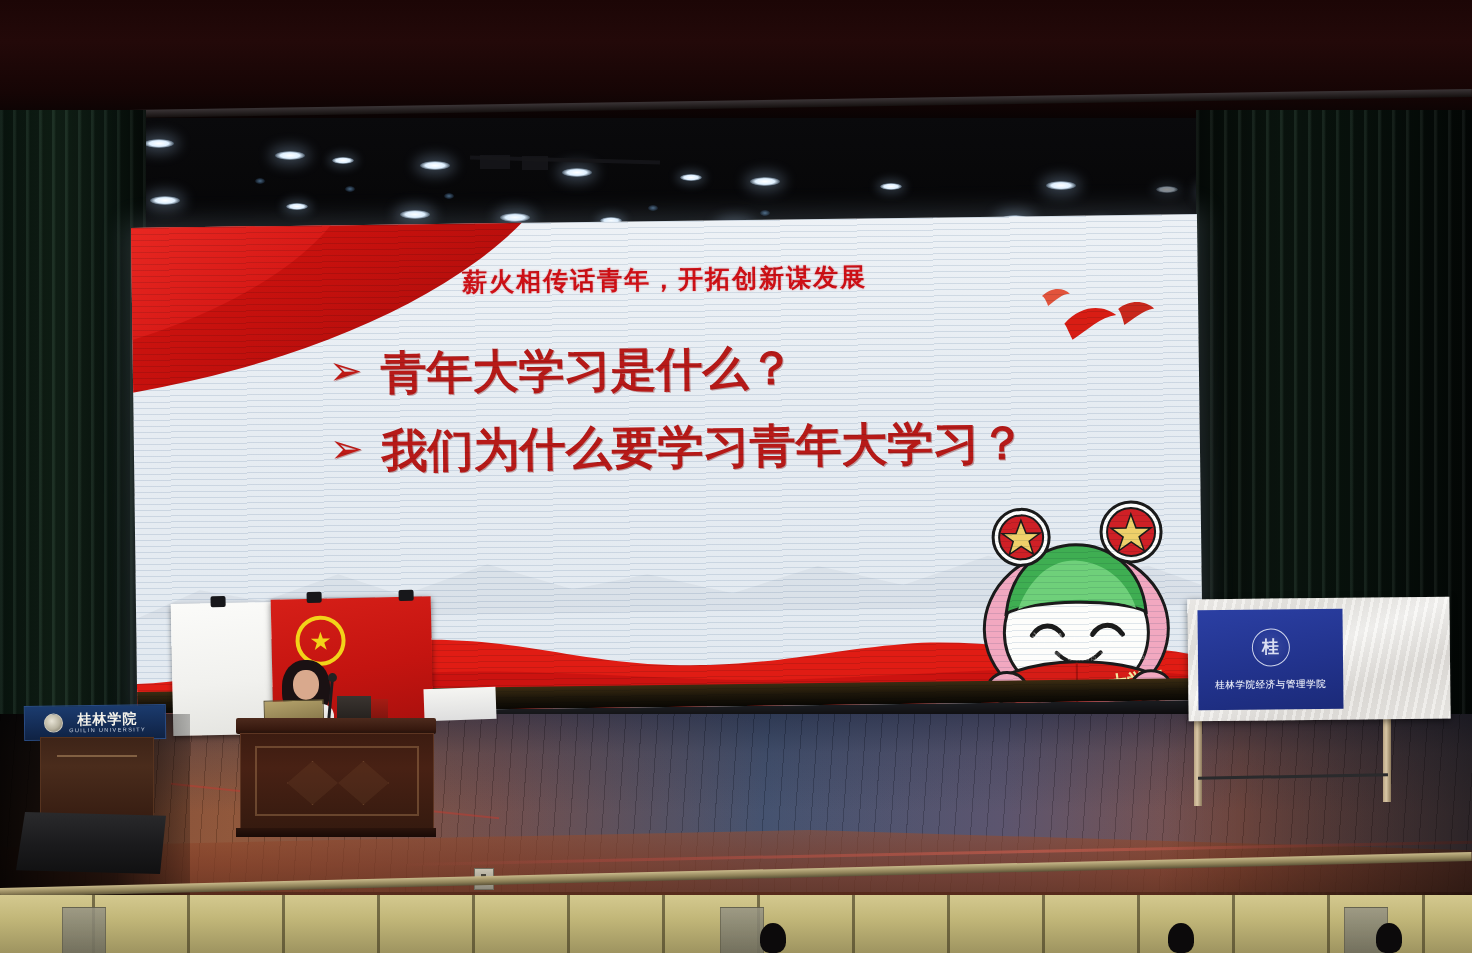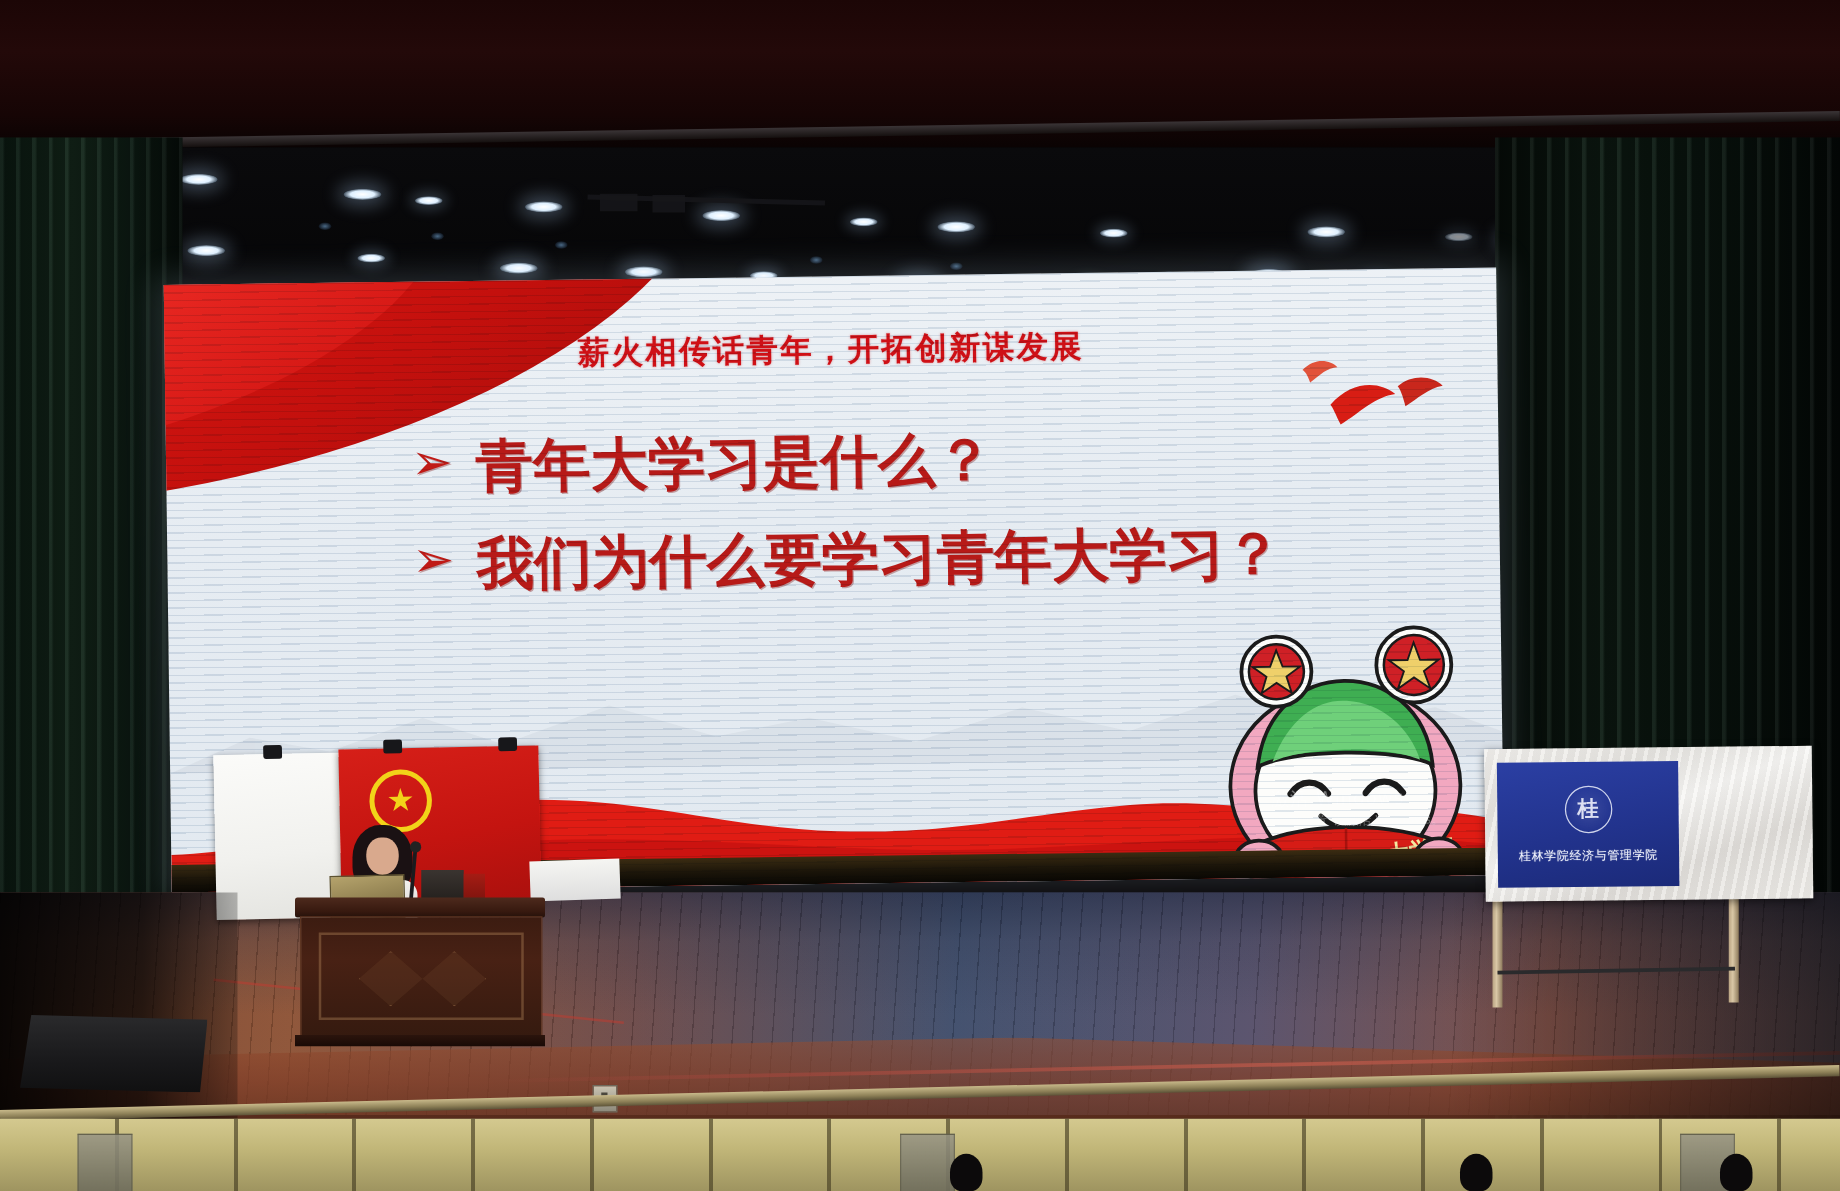--- a/index.html
+++ b/index.html
@@ -569,20 +569,30 @@
   <div class="table">
     <div class="table-top"></div>
     <div class="table-front">
       <div class="table-panel"></div>
       <div class="table-diamond"></div>
     </div>
     <div class="table-base"></div>
   </div>
 
   <div class="dark-left"></div>
+  <div class="podium">
+    <div class="podium-sign">
+      <div class="podium-logo"></div>
+      <div class="podium-txt">
+        <span class="podium-cn">桂林学院</span>
+        <span class="podium-en">GUILIN  UNIVERSITY</span>
+      </div>
+    </div>
+    <div class="podium-body"></div>
+  </div>
   <div class="wedge"></div>
 
   <div class="pole p1"></div>
   <div class="pole p2"></div>
   <div class="crossbar"></div>
   <div class="banner">
     <div class="banner-vinyl"></div>
     <div class="banner-blue">
       <div class="banner-emblem">桂</div>
       <div class="banner-cn">桂林学院经济与管理学院</div>

